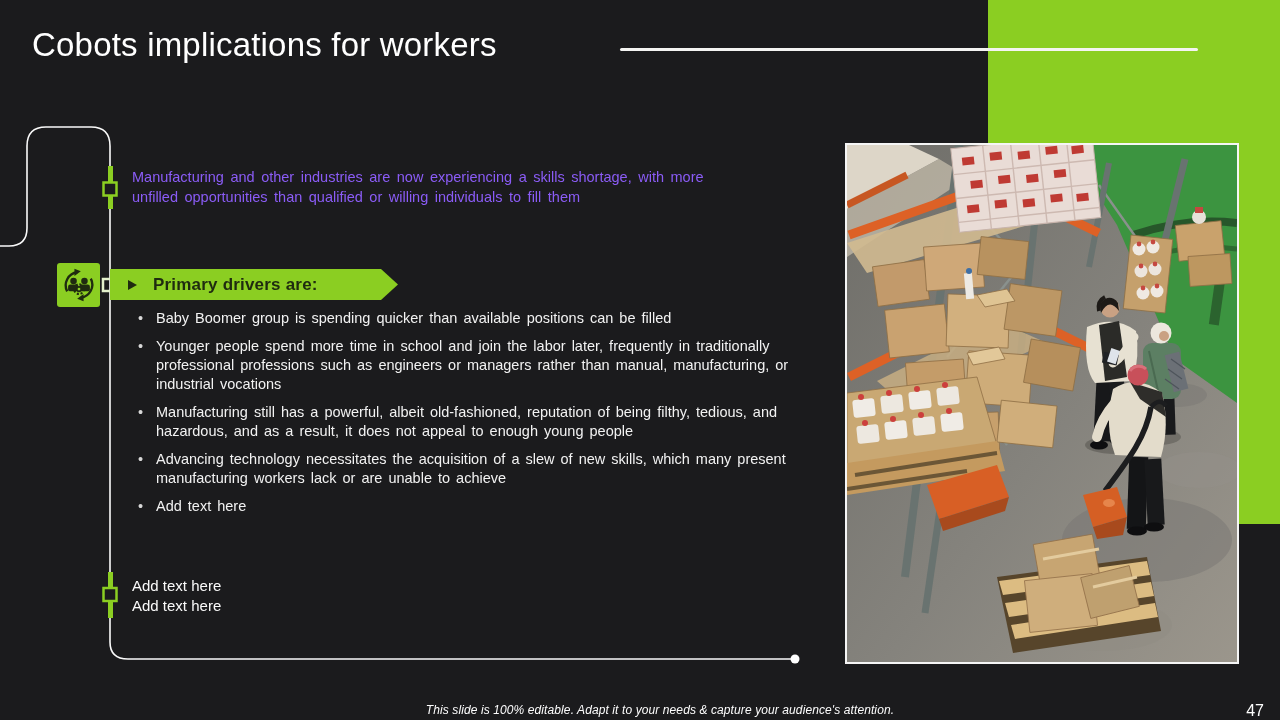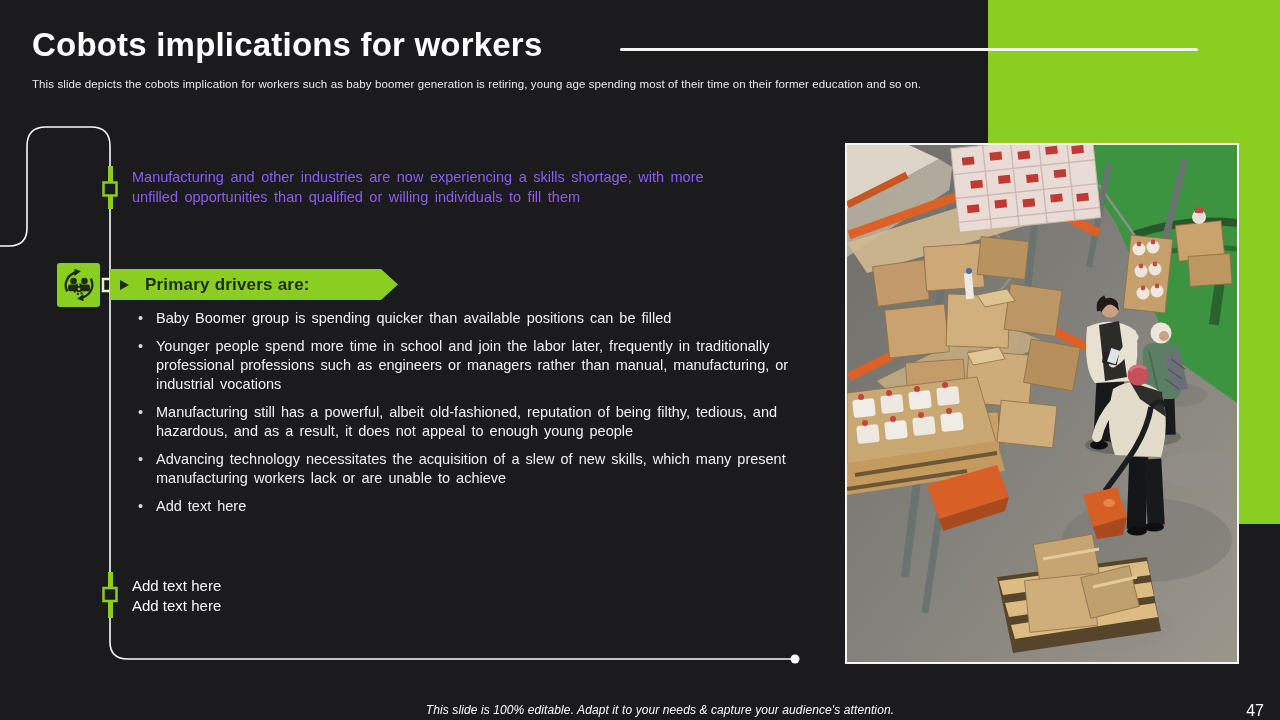--- a/index.html
+++ b/index.html
@@ -11,42 +11,42 @@
   *{margin:0;padding:0;box-sizing:border-box;}
   html,body{background:#000;}
   body{font-family:"Liberation Sans","DejaVu Sans",sans-serif;}
   .slide{
     position:relative;width:1280px;height:720px;overflow:hidden;
     background:var(--bg,#1B1B1D);color:var(--ink,#F2F2F2);
   }
   
   .green-block{position:absolute;left:988px;top:0;width:292px;height:524px;background:var(--accent);}
   
-  .title{position:absolute;left:32px;top:26px;font-size:33px;font-weight:bold;color:#fff;letter-spacing:.2px;}
+  .title{position:absolute;left:32px;top:26px;font-size:33px;font-weight:normal;color:#fff;letter-spacing:.2px;}
   .title-rule{position:absolute;left:620px;top:48px;width:578px;height:3px;background:#F4F4F2;border-radius:2px;}
   .subtitle{position:absolute;left:32px;top:78px;width:930px;font-size:11.5px;color:#E9E9E9;letter-spacing:.1px;}
   
   svg.connector{position:absolute;left:0;top:0;width:1280px;height:720px;pointer-events:none;}
   .bracket{fill:none;stroke:#FAFAFA;stroke-width:1.6px;}
   .seg{stroke:var(--accent);stroke-width:5px;}
   .node{fill:var(--bg);stroke:var(--accent);stroke-width:2.5px;}
   .node-light{fill:none;stroke:#E3F0CC;stroke-width:2.5px;}
   .end-dot{fill:#FFFFFF;}
   
   .intro{position:absolute;left:132px;top:167px;width:612px;font-size:14.5px;line-height:20px;color:#8b5cf6;word-spacing:2.5px;}
   
   .icon-box{position:absolute;left:57px;top:263px;width:43px;height:44px;background:var(--accent);border-radius:3px;display:flex;align-items:center;justify-content:center;}
   .icon-box svg{width:40px;height:40px;}
   .glyph-stroke{fill:none;stroke:var(--bannerInk);}
   .glyph-fill{fill:var(--bannerInk);}
   
   .banner{
     position:absolute;left:110px;top:269px;width:288px;height:31px;background:var(--accent);
     clip-path:polygon(0 0,calc(100% - 17px) 0,100% 50%,calc(100% - 17px) 100%,0 100%);
-    display:flex;align-items:center;padding-left:10px;
+    display:flex;align-items:center;padding-left:18px;
   }
   .banner-tri{width:0;height:0;border-left:9px solid var(--bannerInk);border-top:5.5px solid transparent;border-bottom:5.5px solid transparent;}
   .banner-label{margin-left:16px;font-size:17px;font-weight:bold;color:var(--bannerInk);letter-spacing:.2px;}
   
   .bullets{position:absolute;left:138px;top:309px;width:668px;list-style:none;}
   .bullets li{position:relative;padding-left:18px;font-size:14.5px;line-height:19px;color:#F2F2F2;margin-bottom:9px;word-spacing:2px;}
   .bullets li::before{content:"\2022";position:absolute;left:0;top:0;color:#D8D8D8;}
   
   .placeholders{position:absolute;left:132px;top:576px;font-size:15px;line-height:19.5px;color:#FAFAFA;}
   
@@ -58,21 +58,20 @@
 </style>
 </head>
 <body>
 
 <div class="slide">
 
   <div class="green-block"></div>
 
   <h1 class="title">Cobots implications for workers</h1>
   <div class="title-rule"></div>
-  <p class="subtitle">This slide depicts the cobots implication for workers such as baby boomer generation is retiring, young age spending most of their time on their former education and so on.</p>
 
   <svg class="connector" viewBox="0 0 1280 720" aria-hidden="true">
     <path class="bracket" d="M -6 246 L 9 246 Q 27 246 27 228 L 27 146 Q 27 127 46 127 L 91 127 Q 110 127 110 146 L 110 642 Q 110 659 128 659 L 792 659"></path>
     <line class="seg" x1="110.5" y1="166" x2="110.5" y2="209"></line>
     <rect class="node" x="103.5" y="182.5" width="13" height="13"></rect>
     <rect class="node-light" x="103" y="279" width="12" height="12"></rect>
     <line class="seg" x1="110.5" y1="572" x2="110.5" y2="618"></line>
     <rect class="node" x="103.5" y="588" width="13" height="13"></rect>
     <circle class="end-dot" cx="795" cy="659" r="4.5"></circle>
   </svg>

